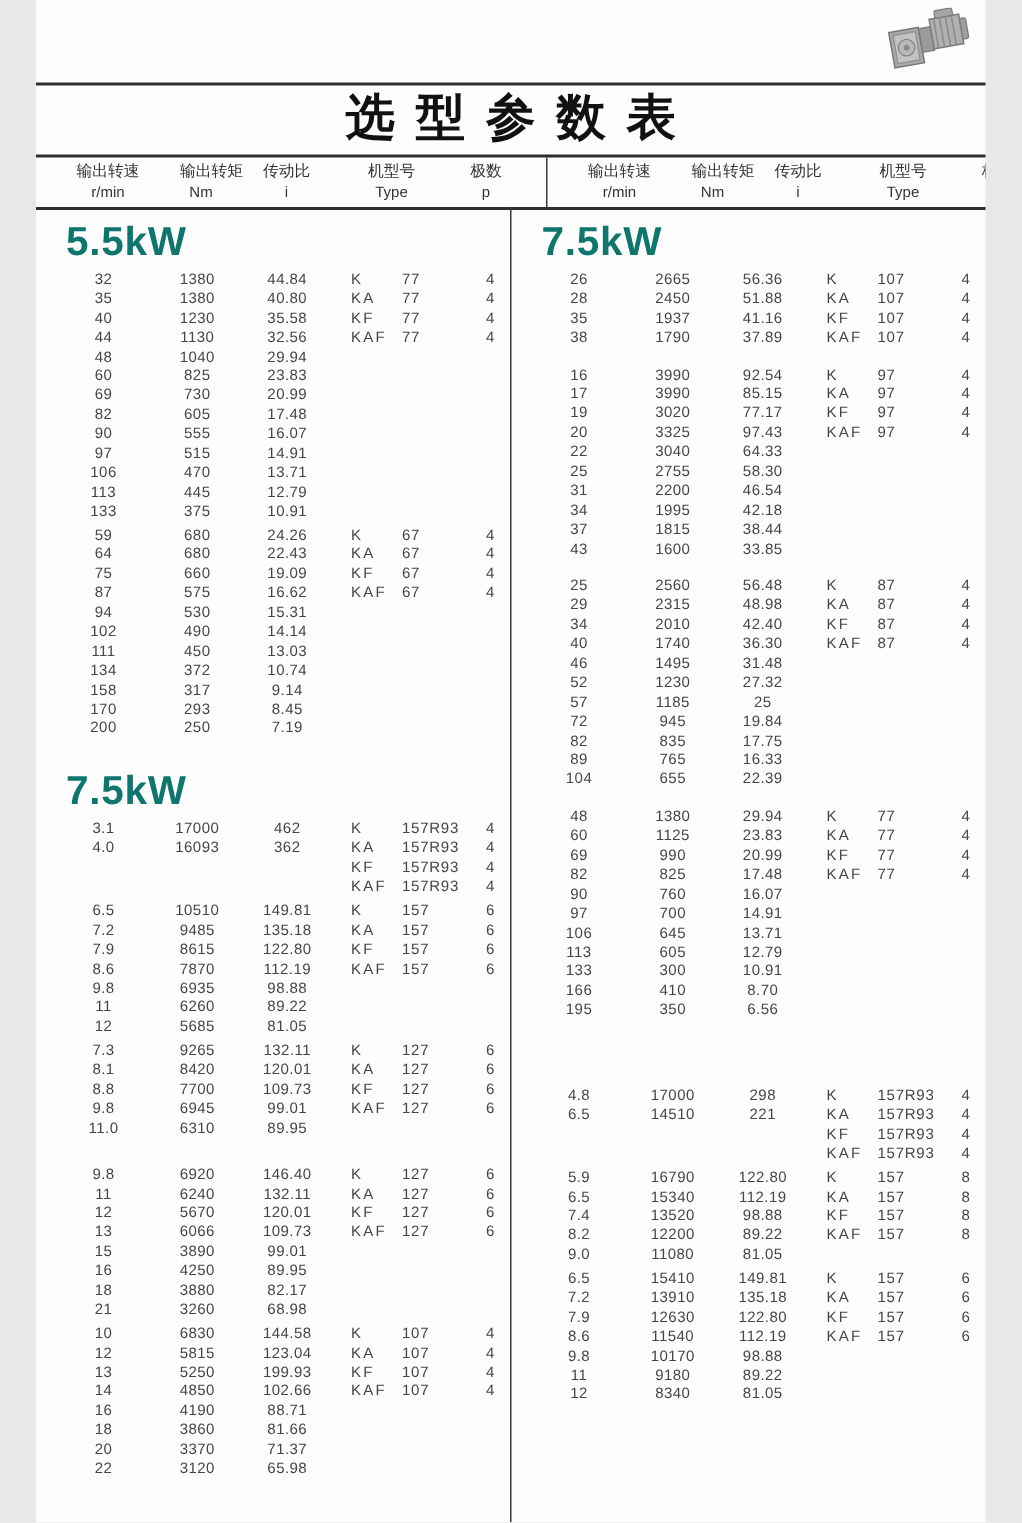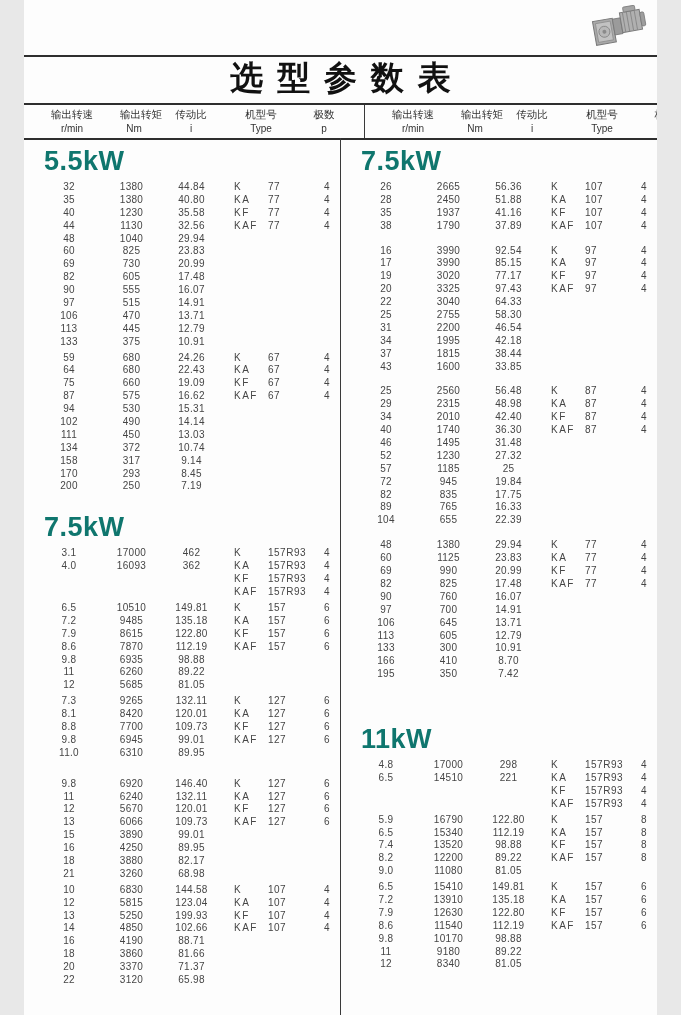--- a/index.html
+++ b/index.html
@@ -871,29 +871,28 @@
               <span class="cell c0">166</span>
               <span class="cell c1">410</span>
               <span class="cell c2">8.70</span>
               <span class="cell c3"></span>
               <span class="cell c4"></span>
               <span class="cell c5"></span>
             </div>
             <div class="row">
               <span class="cell c0">195</span>
               <span class="cell c1">350</span>
-              <span class="cell c2">7.42</span>
+              <span class="cell c2">6.56</span>
               <span class="cell c3"></span>
               <span class="cell c4"></span>
               <span class="cell c5"></span>
             </div>
           </div>
         </div>
         <div class="section">
-          <div class="section-title">11kW</div>
           <div class="block">
             <div class="row">
               <span class="cell c0">4.8</span>
               <span class="cell c1">17000</span>
               <span class="cell c2">298</span>
               <span class="cell c3">K</span>
               <span class="cell c4">157R93</span>
               <span class="cell c5">4</span>
             </div>
             <div class="row">

